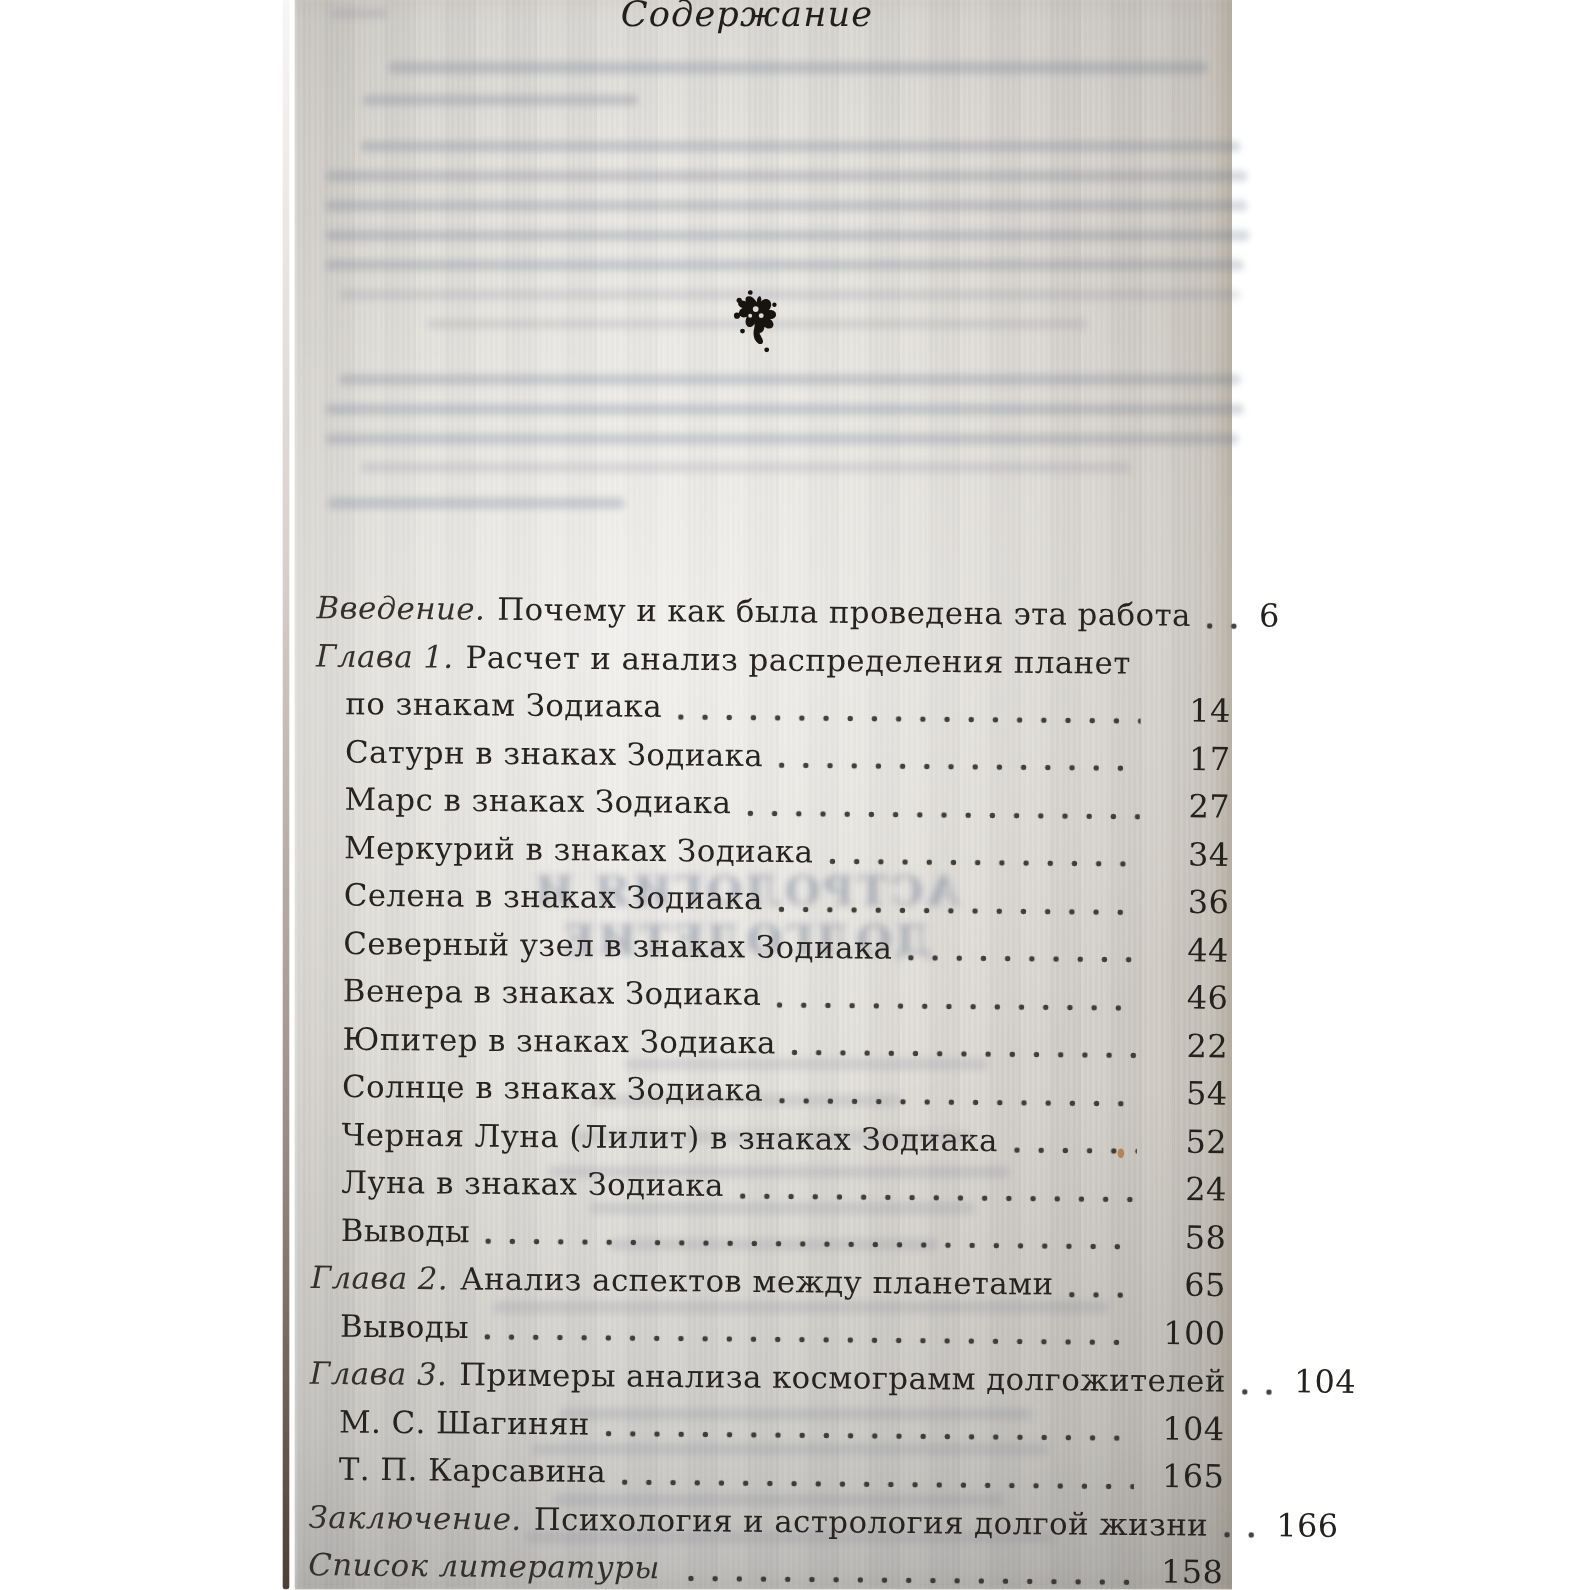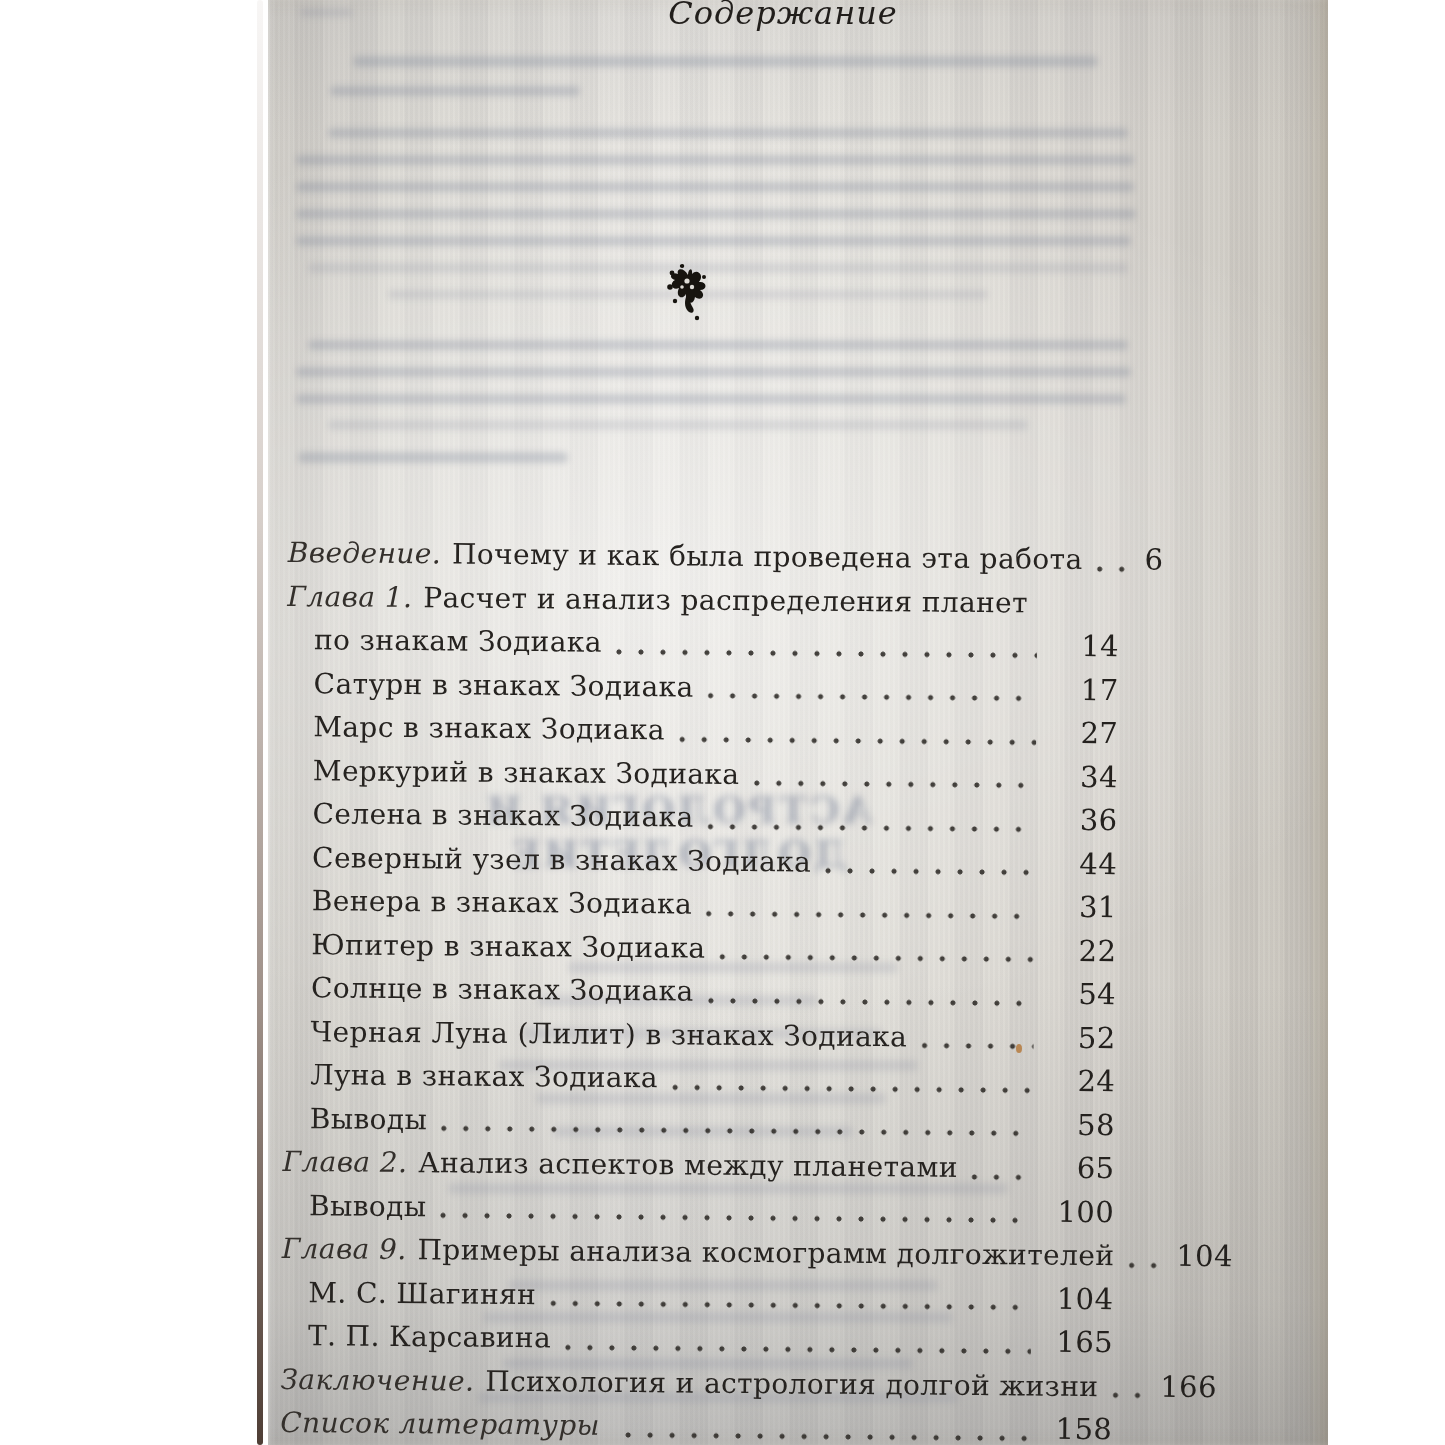--- a/index.html
+++ b/index.html
@@ -5,21 +5,21 @@
   html,body{margin:0;padding:0;}
   body{
     width:1445px;height:1445px;
     background:#ffffff;
     overflow:hidden;
     font-family:"DejaVu Serif","Liberation Serif",serif;
     position:relative;
   }
   
   .page{
-    position:absolute;left:268px;top:0;width:1060px;height:1445px;
+    position:absolute;left:268px;top:0;width:852px;height:1445px;
     background:
       radial-gradient(120% 52% at 36% 40%, rgba(255,255,255,0.45), rgba(255,255,255,0) 62%),
       linear-gradient(180deg, rgba(130,130,135,0.10) 0%, rgba(255,255,255,0) 10% 68%, rgba(98,100,104,0.16) 90%, rgba(80,82,88,0.28) 100%),
       repeating-linear-gradient(90deg, rgba(255,255,255,0.05) 0 2px, rgba(40,40,60,0.018) 2px 5px),
       repeating-linear-gradient(90deg, rgba(255,255,255,0.03) 0 26px, rgba(60,60,80,0.03) 26px 55px),
       linear-gradient(92deg, #ccc9c3 0%, #dcdad4 12%, #e7e5e0 36%, #e3e1db 54%, #d9d6d0 74%, #cdc9c1 92%, #c2beb5 100%);
     box-shadow: inset -16px 0 26px -12px rgba(120,104,78,0.38), inset 3px 0 8px -3px rgba(255,255,255,0.5);
   }
   .page-edge-line{
     position:absolute;left:-11px;top:0;width:6px;height:100%;
@@ -172,21 +172,21 @@
         <span class="pnum">36</span>
       </div>
       <div class="toc-row ind">
         <span class="txt">Северный узел в знаках Зодиака</span>
         <div class="leader"></div>
         <span class="pnum">44</span>
       </div>
       <div class="toc-row ind">
         <span class="txt">Венера в знаках Зодиака</span>
         <div class="leader"></div>
-        <span class="pnum">31</span>
+        <span class="pnum">46</span>
       </div>
       <div class="toc-row ind">
         <span class="txt">Юпитер в знаках Зодиака</span>
         <div class="leader"></div>
         <span class="pnum">22</span>
       </div>
       <div class="toc-row ind">
         <span class="txt">Солнце в знаках Зодиака</span>
         <div class="leader"></div>
         <span class="pnum">54</span>
@@ -211,21 +211,21 @@
         <span class="txt">Анализ аспектов между планетами</span>
         <div class="leader"></div>
         <span class="pnum">65</span>
       </div>
       <div class="toc-row ind">
         <span class="txt">Выводы</span>
         <div class="leader"></div>
         <span class="pnum">100</span>
       </div>
       <div class="toc-row">
-        <span class="lead">Глава 9.</span>
+        <span class="lead">Глава 3.</span>
         <span class="txt">Примеры анализа космограмм долгожителей</span>
         <div class="leader"></div>
         <span class="pnum">104</span>
       </div>
       <div class="toc-row ind">
         <span class="txt">М. С. Шагинян</span>
         <div class="leader"></div>
         <span class="pnum">104</span>
       </div>
       <div class="toc-row ind">

